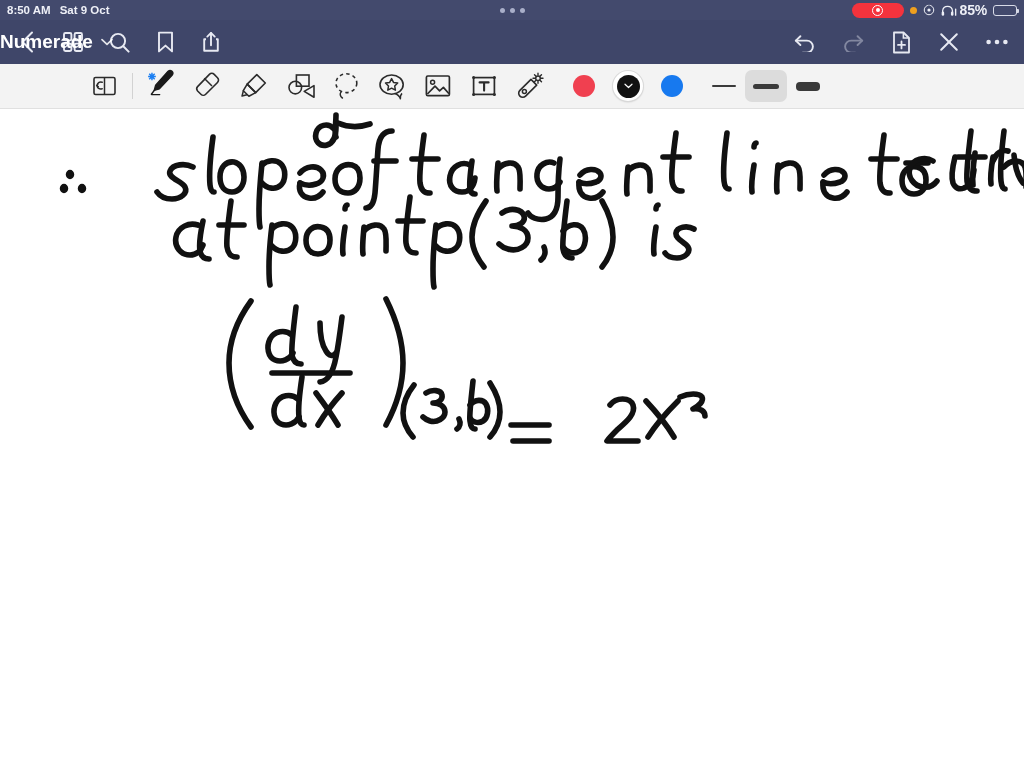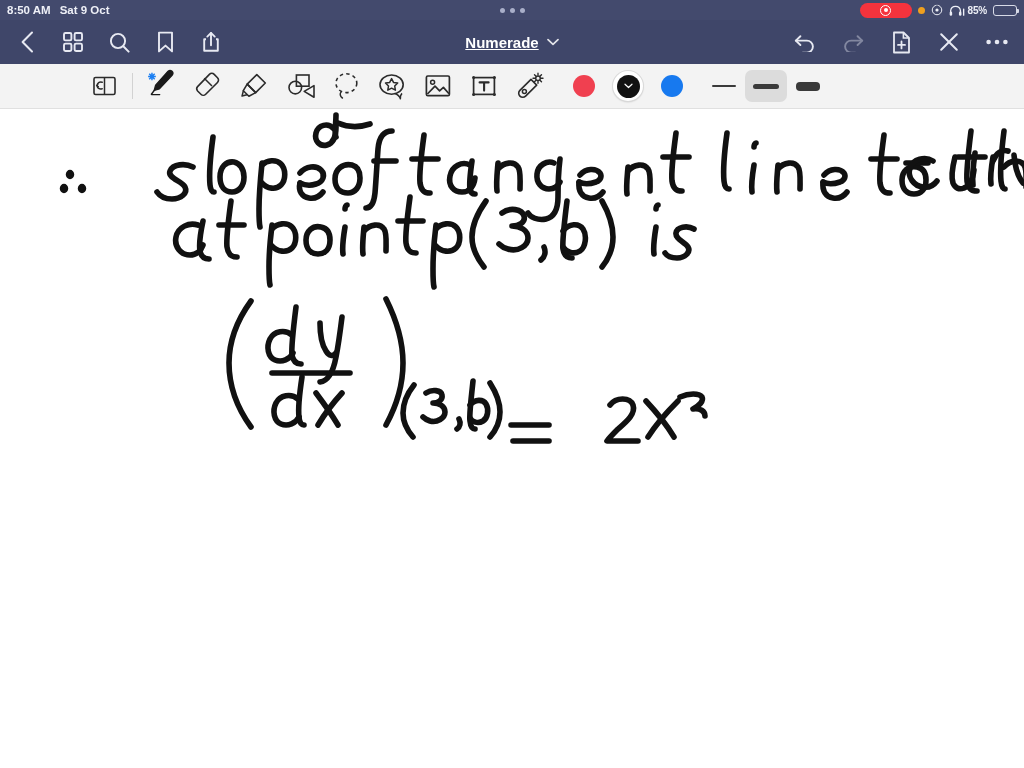--- a/index.html
+++ b/index.html
@@ -27,21 +27,21 @@
     display:flex;align-items:center;justify-content:center;
   }
   .rec-pill .ring{
     width:11px;height:11px;border-radius:50%;border:1.6px solid #ffffff;
     display:flex;align-items:center;justify-content:center;box-sizing:border-box;
   }
   .rec-pill .ring i{width:4px;height:4px;border-radius:50%;background:#ffffff;display:block;}
   .mic-dot{width:7px;height:7px;border-radius:50%;background:#f0a01e;display:block;}
   .ctrl-ico{width:12px;height:12px;}
   .hp-ico{width:13px;height:12px;}
-  .batt-pct{font-size:10px;font-weight:700;letter-spacing:-0.2px;}
+  .batt-pct{font-size:14px;font-weight:700;letter-spacing:-0.2px;}
   .batt{
     width:24px;height:11px;border:1.4px solid #d8dbe8;border-radius:3px;
     position:relative;box-sizing:border-box;padding:1px;
   }
   .batt .fill{height:100%;width:85%;background:#eef0f7;border-radius:1px;}
   .batt:after{
     content:"";position:absolute;right:-3.2px;top:3px;width:2px;height:4px;
     background:#d8dbe8;border-radius:0 1px 1px 0;
   }
 
@@ -52,22 +52,22 @@
   }
   .nav-left{display:flex;align-items:center;gap:20px;}
   .nav-right{display:flex;align-items:center;gap:22px;margin-left:auto;}
   .nav-btn{
     display:flex;align-items:center;justify-content:center;
     width:26px;height:26px;color:#e7e9f2;cursor:pointer;
   }
   .nav-btn.dim{opacity:.40;}
   .nav-title{
     position:absolute;left:0;right:0;top:0;height:44px;
-    display:flex;align-items:center;justify-content:center;gap:8px;
-    color:#ffffff;font-size:15px;font-weight:700;pointer-events:none;text-decoration:underline;
+    display:flex;align-items:center;gap:8px;
+    color:#ffffff;font-size:19px;font-weight:700;pointer-events:none;
   }
   .nav-title .chev{pointer-events:auto;cursor:pointer;display:flex;opacity:.85;}
 
   
   .toolbar{
     height:45px;background:#f3f3f3;border-bottom:1px solid #e0e0e0;
     display:flex;align-items:center;padding-left:82px;box-sizing:border-box;
   }
   .tool{
     position:relative;width:46px;height:38px;display:flex;align-items:center;

